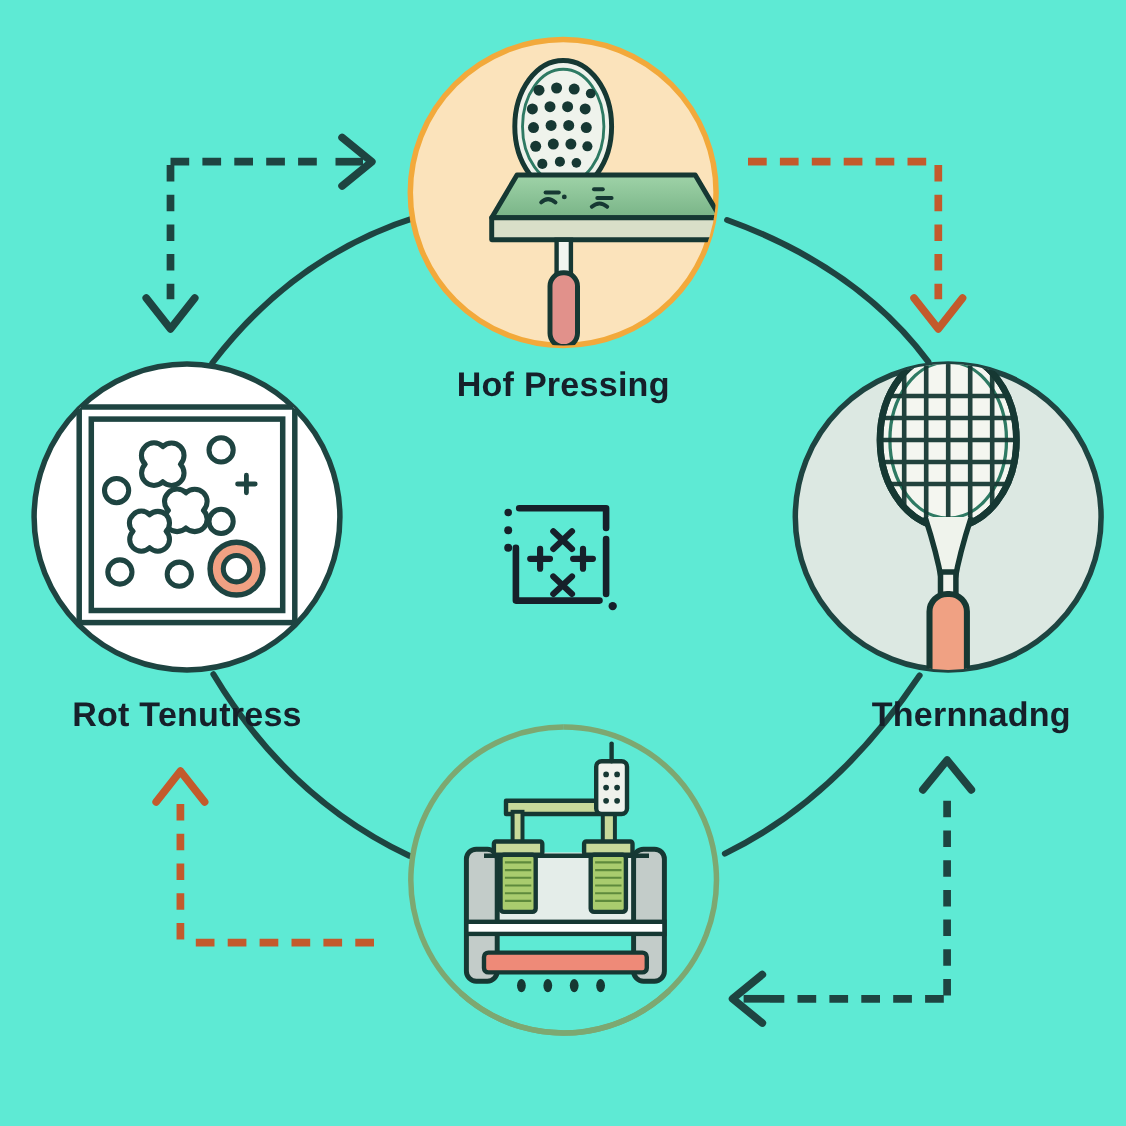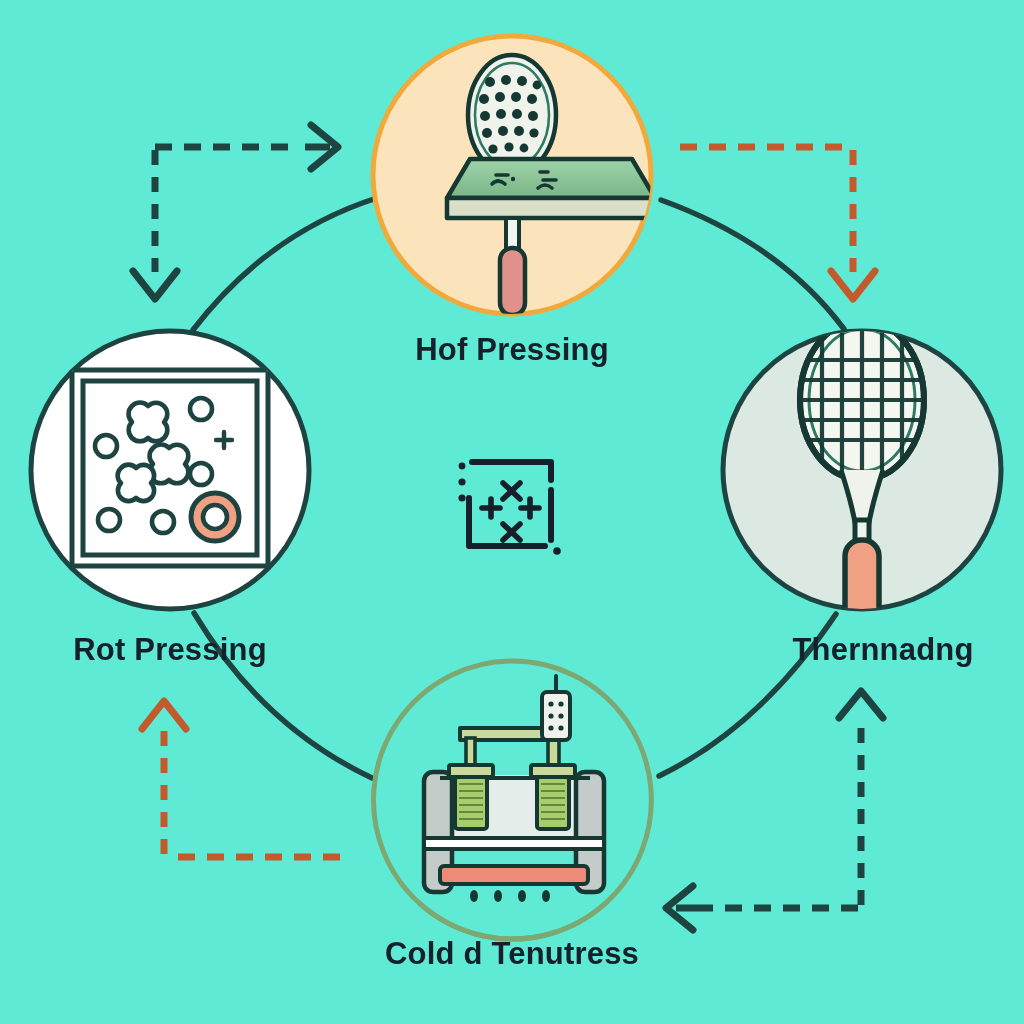--- a/index.html
+++ b/index.html
@@ -284,17 +284,16 @@
             <path d="M 541 798 L 565 798"></path>
           <path d="M 541 805 L 565 805"></path>
             <path d="M 541 812 L 565 812"></path>
             <path d="M 541 819 L 565 819"></path>
         </g>
       </g>
     </g>
   </svg>
 
   <div class="node-label" id="label-hot">Hof Pressing</div>
-  <div class="node-label" id="label-raw">Rot Pressing</div>
+  <div class="node-label" id="label-raw">Rot Tenutress</div>
   <div class="node-label" id="label-therm">Thernnadng</div>
-  <div class="node-label" id="label-cold">Cold d Tenutress</div>
 
 </div>
 
 </body></html>

